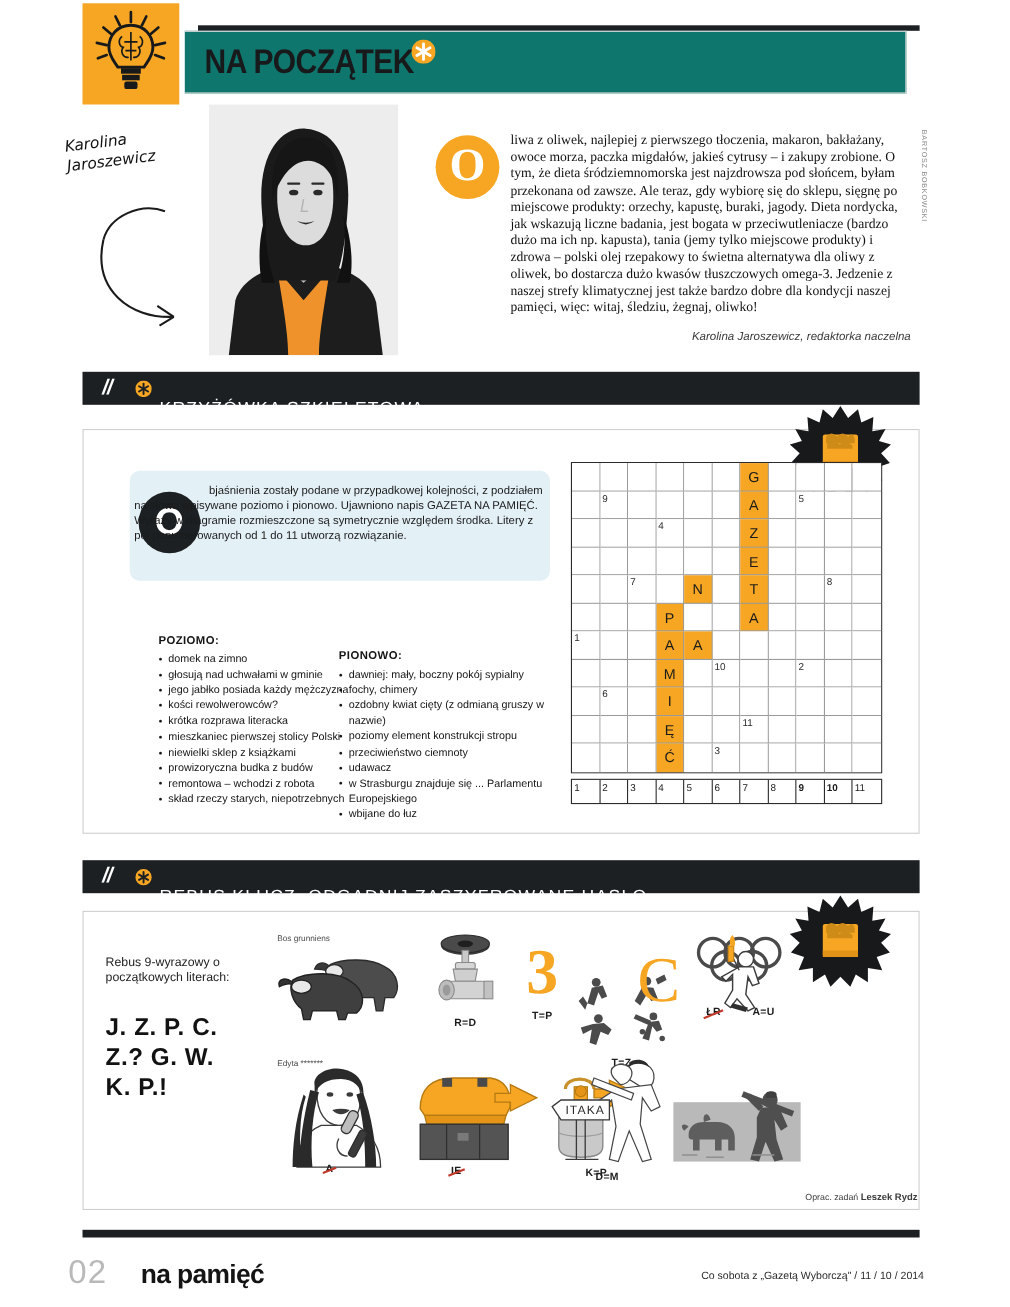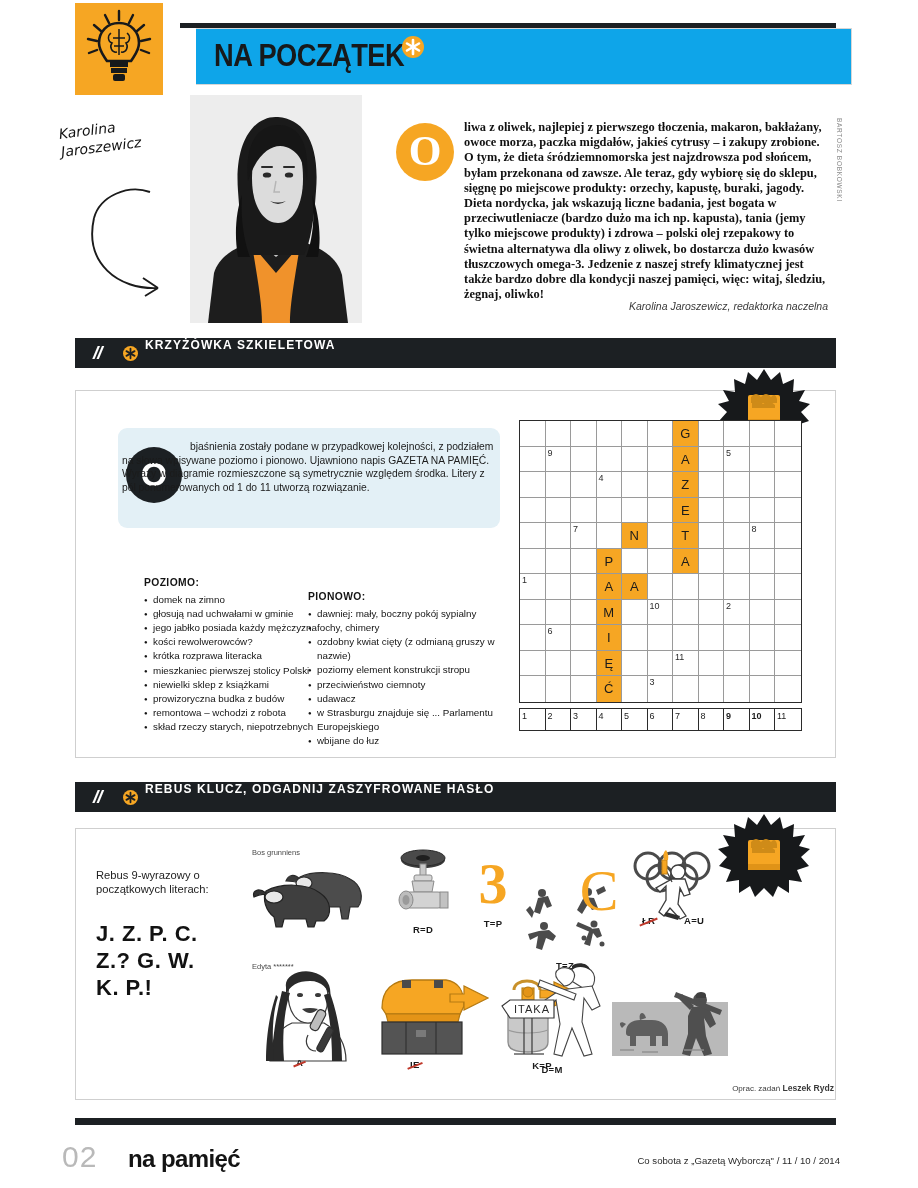--- a/index.html
+++ b/index.html
@@ -24,22 +24,22 @@
 
   
   .bulbbox {
     position:absolute; left:75px; top:3px; width:88px; height:92px;
     background:#f6a623;
   }
   .bulbbox svg { position:absolute; left:8px; top:6px; }
 
   
   .titlebox {
-    position:absolute; left:196px; top:28px; width:656px; height:57px;
-    border:1px solid #d6d6d6; border-left:none; background:#0ea5e9;
+    position:absolute; left:168px; top:28px; width:656px; height:57px;
+    border:1px solid #d6d6d6; border-left:none; background:#0f766e;
   }
   .titlebar-black {
     position:absolute; left:180px; top:23px; width:656px; height:5px; background:#1c2023;
   }
   .titlebox h1 {
     margin:0; position:absolute; left:18px; top:9px;
     font-family:"Liberation Sans Narrow","Liberation Sans", sans-serif;
     font-weight:bold; font-size:31px; letter-spacing:-0.6px;
     transform: scaleX(.88); transform-origin: left center;
     color:#17191b;
@@ -67,21 +67,21 @@
   
   .dropcap {
     position:absolute; left:396px; top:123px; width:58px; height:58px;
     border-radius:50%; background:#f6a623; color:#fff;
     font-family:"Liberation Serif", serif; font-weight:bold;
     font-size:42px; line-height:56px; text-align:center;
   }
   .article {
     position:absolute; left:396px; top:120px; width:432px;
     font-family:"Liberation Serif", serif; font-size:12.4px; line-height:15.2px;
-    text-align:left; color:#111;font-weight:bold;
+    text-align:left; color:#111;
   }
   .article p { margin:0; }
   .article .ind {
     padding-left:68px;
   }
   .byline {
     position:absolute; right:90px; top:300px; width:400px; text-align:right;
     font-family:"Liberation Sans", sans-serif; font-style:italic;
     font-size:10.5px; color:#3a3a3a;
   }
@@ -96,22 +96,22 @@
   .sechdr {
     position:absolute; left:75px; width:761px; height:30px;
     background:#1c2023; color:#fff;
   }
   .sechdr .slashes {
     position:absolute; left:18px; top:4px; font-size:19px; font-weight:bold;
     font-style:italic; color:#fff; letter-spacing:-1px;
   }
   .sechdr .ast { position:absolute; left:48px; top:8px; }
   .sechdr .lbl {
-    position:absolute; left:70px; top:0;
-    font-size:12px; font-weight:bold; letter-spacing:1.1px;
+    position:absolute; left:70px; top:25px;
+    font-size:16px; font-weight:normal; letter-spacing:1.1px;
   }
 
   
   .panel {
     position:absolute; left:75px; width:761px;
     border:1px solid #cfcfcf; background:#fff;
   }
 
   
   .bubble {

